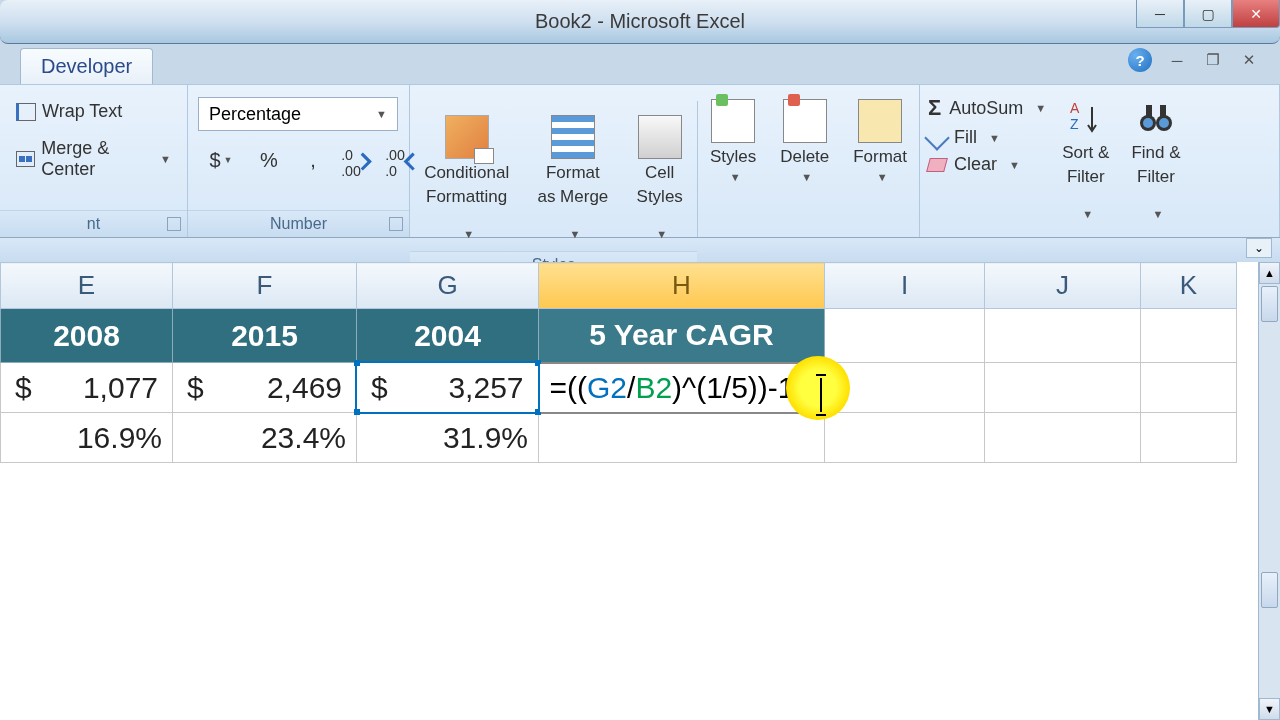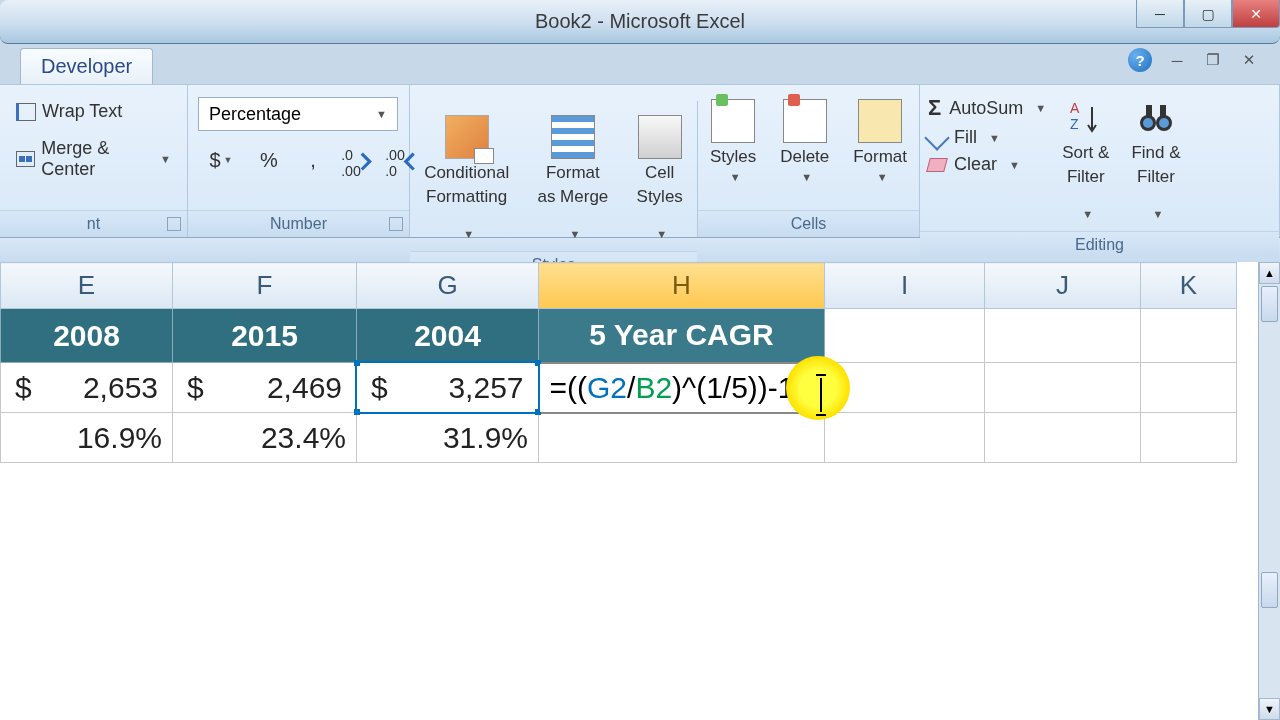--- a/index.html
+++ b/index.html
@@ -244,21 +244,20 @@
         <span class="icon-box delete-icon"></span>
         <span>Delete</span>
         <span class="dd-arrow">▼</span>
       </div>
       <div class="big-btn">
         <span class="icon-box format-icon"></span>
         <span>Format</span>
         <span class="dd-arrow">▼</span>
       </div>
     </div>
-    <div class="ribbon-group-label">Cells</div>
   </div>
 
   <div class="ribbon-group editing-group">
     <div class="ribbon-group-body editing-body">
       <div class="edit-col">
         <div class="edit-item">
           <span class="sigma">Σ</span>
           <span>AutoSum</span>
           <span class="dd-arrow">▼</span>
         </div>
@@ -298,21 +297,20 @@
               <rect x="22" y="6" width="6" height="12" fill="#333"></rect>
             </svg>
         </span>
         <span>Find &amp;</span>
         <span class="dd-line">
             <span>Filter</span>
             <span class="dd-arrow">▼</span>
           </span>
       </div>
     </div>
-    <div class="ribbon-group-label">Editing</div>
   </div>
 </div>
 
 <div class="collapse-row">
   <div class="collapse-btn">⌄</div>
 </div>
 
 <div class="sheet-area">
   <table class="grid">
     <tbody>
@@ -330,21 +328,21 @@
       <td>2015</td>
       <td>2004</td>
       <td class="last">5 Year CAGR</td>
       <td style="background:#fff;border:1px solid #c8c8c8;"></td>
       <td style="background:#fff;border:1px solid #c8c8c8;"></td>
       <td style="background:#fff;border:1px solid #c8c8c8;"></td>
     </tr>
     <tr class="row">
       <td class="curr">
         <span class="sym">$</span>
-        <span class="val">2,653</span>
+        <span class="val">1,077</span>
       </td>
       <td class="curr">
         <span class="sym">$</span>
         <span class="val">2,469</span>
       </td>
       <td class="curr g2-cell">
         <span class="sym">$</span>
         <span class="val">3,257</span>
         <div class="g2-border">
               <span class="g2-corner1"></span>

